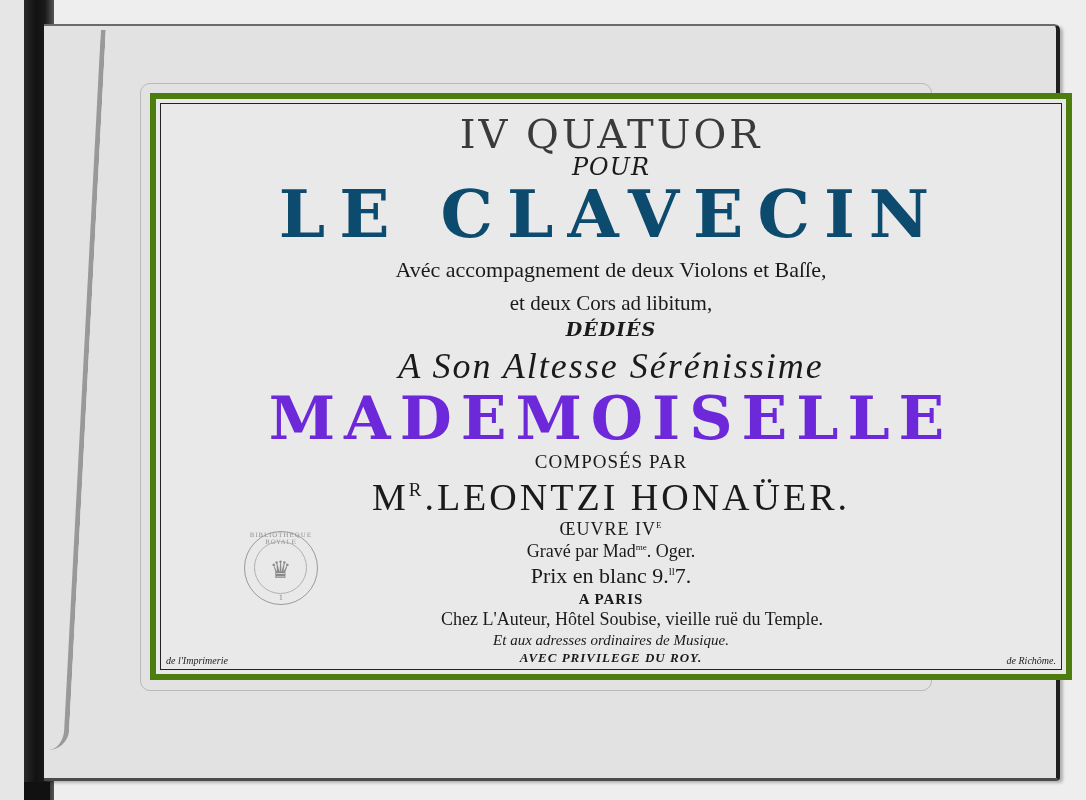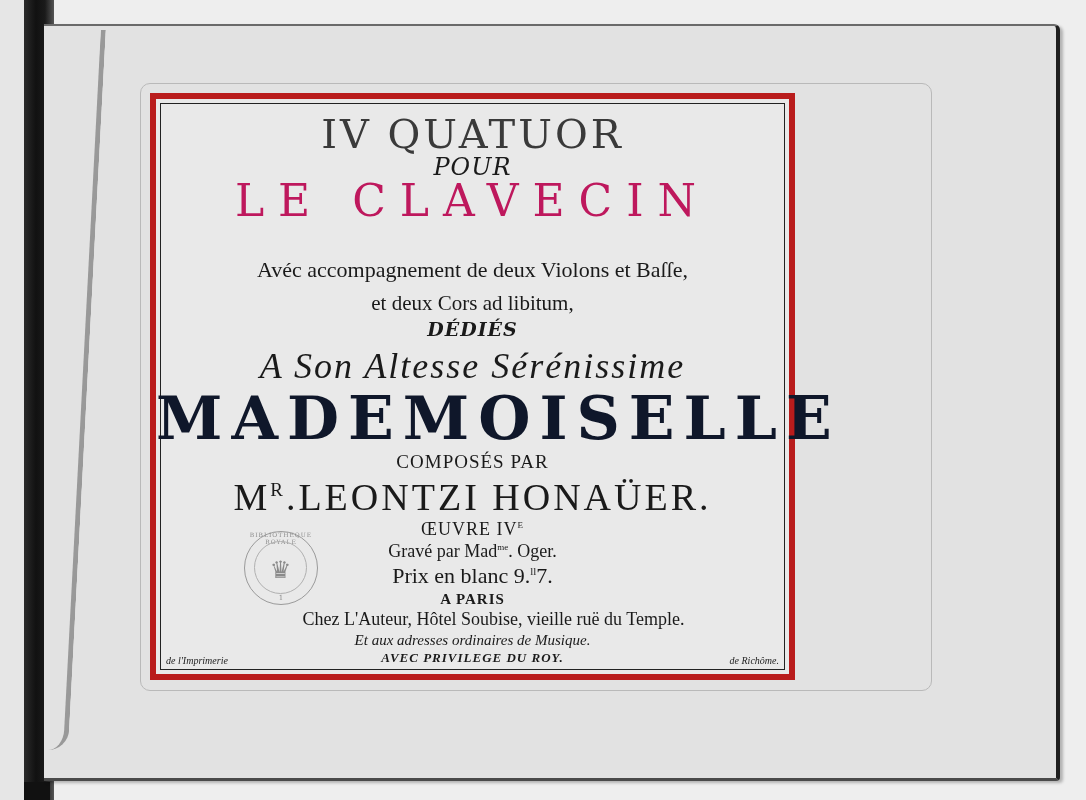--- a/index.html
+++ b/index.html
@@ -28,39 +28,39 @@
     position:absolute; left:58px; top:30px; width:24px; height:720px;
     border-right:5px solid #8d8d8d; border-radius:0 0 20px 0;
     transform: skewX(-3deg);
     opacity:0.85;
   }
   .plate-mark {
     position:absolute; left:140px; top:83px; width:790px; height:606px;
     border:1.5px solid #b9b9b9; border-radius:10px;
   }
   .frame-outer {
-    position:absolute; left:150px; top:93px; width:645px; height:587px;
-    box-sizing:border-box; border:6px solid #b91c1c; background:#e9e9e9;
+    position:absolute; left:150px; top:93px; width:922px; height:587px;
+    box-sizing:border-box; border:6px solid #4d7c0f; background:#e9e9e9;
   }
   .frame-inner {
     position:absolute; left:4px; top:4px; right:4px; bottom:4px;
     border:1.5px solid #222;
   }
   .line {
     position:absolute; left:0; width:100%; text-align:center; color:#1a1a1a;
     white-space:nowrap;
   }
   .l1 { top:12px; font-size:40px; letter-spacing:3px; color:#3a3a3a; font-weight:normal; }
   .l2 { top:54px; font-size:24px; font-style:italic; letter-spacing:1px; }
-  .l3 { top:76px; font-size:44px; letter-spacing:14px; font-weight:normal; color:#be185d; }
+  .l3 { top:76px; font-size:66px; letter-spacing:14px; font-weight:bold; color:#0c4a6e; }
   .l4 { top:158px; font-size:22px; font-family:"Liberation Serif", serif; }
   .l5 { top:192px; font-size:21px; font-family:"Liberation Serif", serif; }
   .l6 { top:219px; font-size:19px; font-style:italic; font-weight:bold; letter-spacing:1px; }
   .l7 { top:246px; font-size:36px; font-style:italic; font-family:"Liberation Serif", serif; letter-spacing:2px; }
-  .l8 { top:284px; font-size:60px; letter-spacing:9px; font-weight:bold; color:#0f172a; }
+  .l8 { top:284px; font-size:60px; letter-spacing:9px; font-weight:bold; color:#6d28d9; }
   .l9 { top:352px; font-size:19px; letter-spacing:1px; font-family:"Liberation Serif", serif; }
   .l10 { top:376px; font-size:38px; letter-spacing:3px; font-family:"Liberation Serif", serif; }
   .l11 { top:420px; font-size:18px; letter-spacing:1px; font-family:"Liberation Serif", serif; }
   .l12 { top:442px; font-size:18px; font-family:"Liberation Serif", serif; }
   .l13 { top:464px; font-size:22px; font-family:"Liberation Serif", serif; }
   .l14 { top:492px; font-size:15px; font-weight:bold; font-family:"Liberation Serif", serif; letter-spacing:1px; }
   .l15 { top:510px; font-size:18px; font-family:"Liberation Serif", serif;margin-left:21px; }
   .l16 { top:533px; font-size:15px; font-style:italic; font-family:"Liberation Serif", serif; }
   .l17 { top:551px; font-size:13px; font-style:italic; font-weight:bold; font-family:"Liberation Serif", serif; letter-spacing:1px; }
   .sup { font-size:0.5em; vertical-align:super; }

